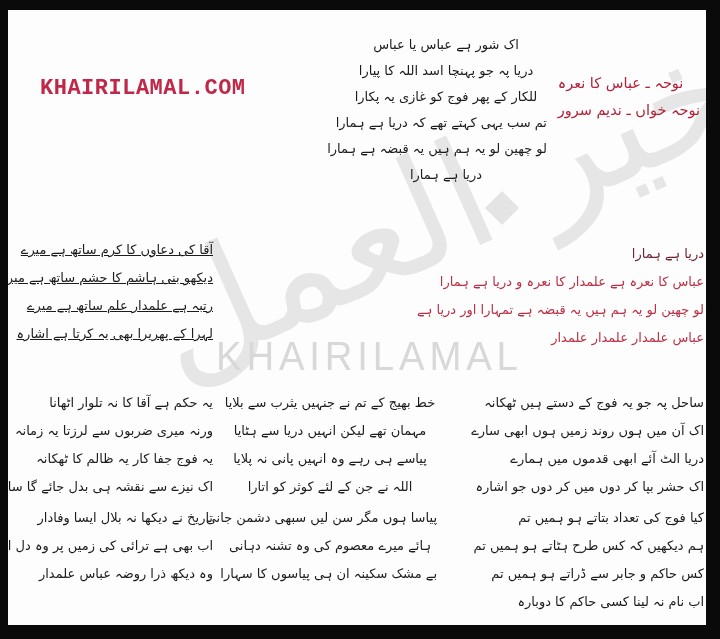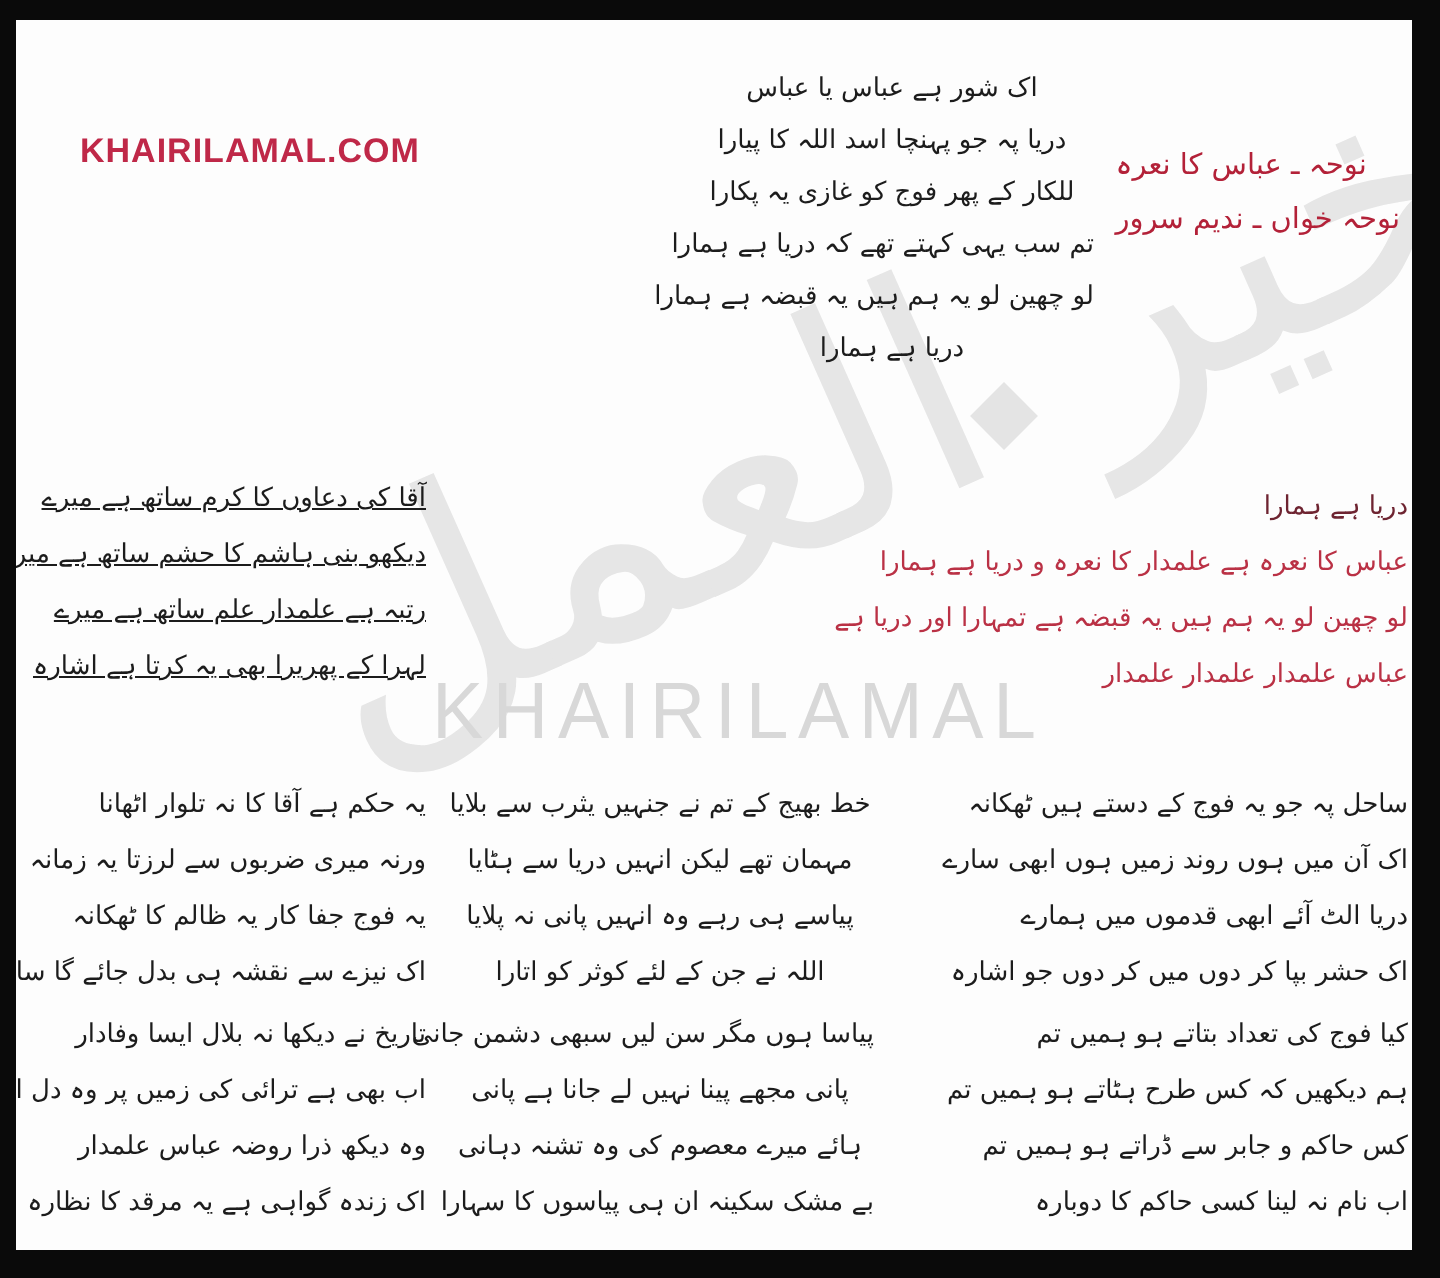--- a/index.html
+++ b/index.html
@@ -9,22 +9,22 @@
   
   .wm-urdu{position:absolute;left:120px;top:120px;z-index:0;color:#e2e2e2;opacity:.85;
            font-size:150px;line-height:150px;transform:rotate(-24deg);white-space:nowrap;
            font-family:"DejaVu Sans",sans-serif;}
   .wm-latin{position:absolute;left:208px;top:324px;z-index:0;color:#d8d8d8;
             font-family:"Liberation Sans",sans-serif;font-size:40px;letter-spacing:5px;
             white-space:nowrap;transform:scaleX(.96);transform-origin:left;}
   .wm-diamond{position:absolute;left:482px;top:186px;width:24px;height:24px;background:#e4e4e4;
               transform:rotate(45deg);z-index:0;}
   
-  .site-mark{position:absolute;left:32px;top:56px;z-index:2;color:#bf2848;
-             font-family:Liberation Sans, sans-serif;font-weight:bold;font-size:17px;
+  .site-mark{position:absolute;left:32px;top:66px;z-index:2;color:#bf2848;
+             font-family:Liberation Mono, monospace;font-weight:bold;font-size:22px;
              letter-spacing:.5px;white-space:nowrap;}
   .noha-title{position:absolute;right:6px;top:60px;z-index:2;color:#b32138;
               text-align:left;font-size:14.5px;margin-left:38px;}
   .noha-title .l{height:27px;line-height:27px;white-space:nowrap;}
   .col{position:absolute;z-index:2;color:#1c1c1c;font-size:13px;}
   .col .l{height:28px;line-height:28px;white-space:nowrap;}
   .opening{left:337px;top:22px;width:202px;text-align:center;}
   .opening .l{height:26px;line-height:26px;}
   .col-left{left:7px;width:198px;text-align:right;}
   .col-mid{left:215px;width:214px;text-align:center;}
@@ -88,25 +88,23 @@
       <div class="l">ساحل پہ جو یہ فوج کے دستے ہیں ٹھکانہ</div>
       <div class="l">اک آن میں ہوں روند زمیں ہوں ابھی سارے</div>
       <div class="l">دریا الٹ آئے ابھی قدموں میں ہمارے</div>
       <div class="l">اک حشر بپا کر دوں میں کر دوں جو اشارہ</div>
     </div>
 
     <div class="col col-left t4" dir="rtl">
       <div class="l">تاریخ نے دیکھا نہ بلال ایسا وفادار</div>
       <div class="l">اب بھی ہے ترائی کی زمیں پر وہ دل افگار</div>
       <div class="l">وہ دیکھ ذرا روضہ عباس علمدار</div>
-      <div class="l">اک زندہ گواہی ہے یہ مرقد کا نظارہ</div>
     </div>
     <div class="col col-mid t4" dir="rtl">
       <div class="l">پیاسا ہوں مگر سن لیں سبھی دشمن جانی</div>
-      <div class="l">پانی مجھے پینا نہیں لے جانا ہے پانی</div>
       <div class="l">ہائے میرے معصوم کی وہ تشنہ دہانی</div>
       <div class="l">بے مشک سکینہ ان ہی پیاسوں کا سہارا</div>
     </div>
     <div class="col col-right t4" dir="rtl">
       <div class="l">کیا فوج کی تعداد بتاتے ہو ہمیں تم</div>
       <div class="l">ہم دیکھیں کہ کس طرح ہٹاتے ہو ہمیں تم</div>
       <div class="l">کس حاکم و جابر سے ڈراتے ہو ہمیں تم</div>
       <div class="l">اب نام نہ لینا کسی حاکم کا دوبارہ</div>
     </div>
 

